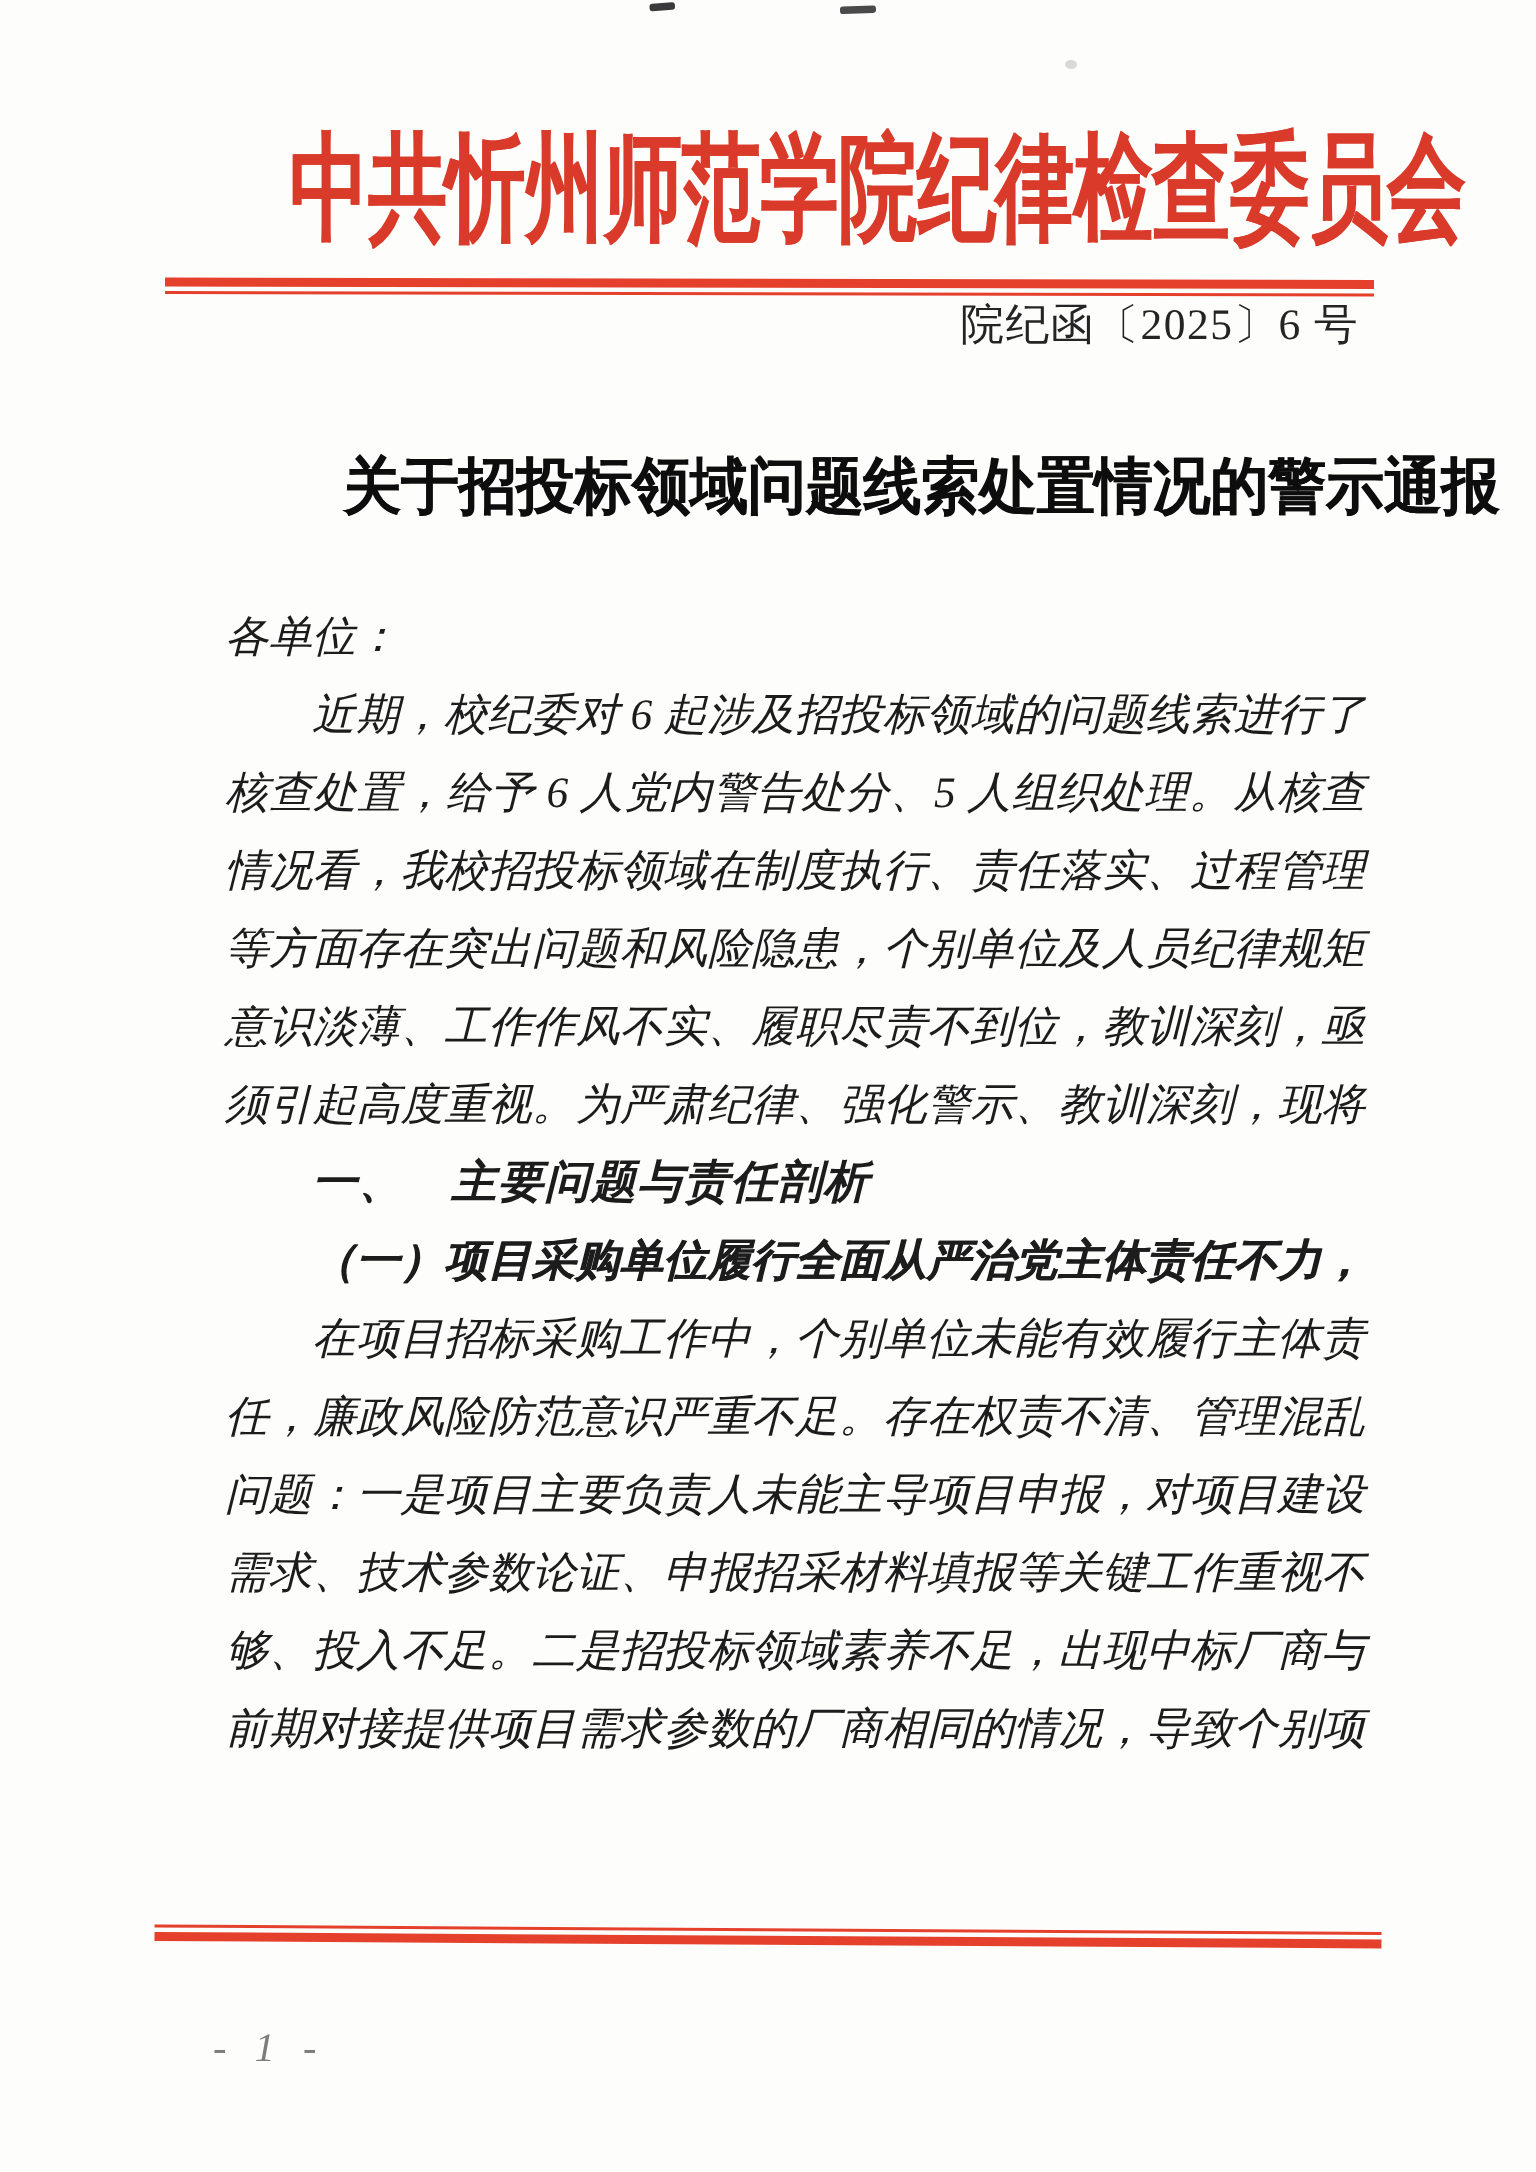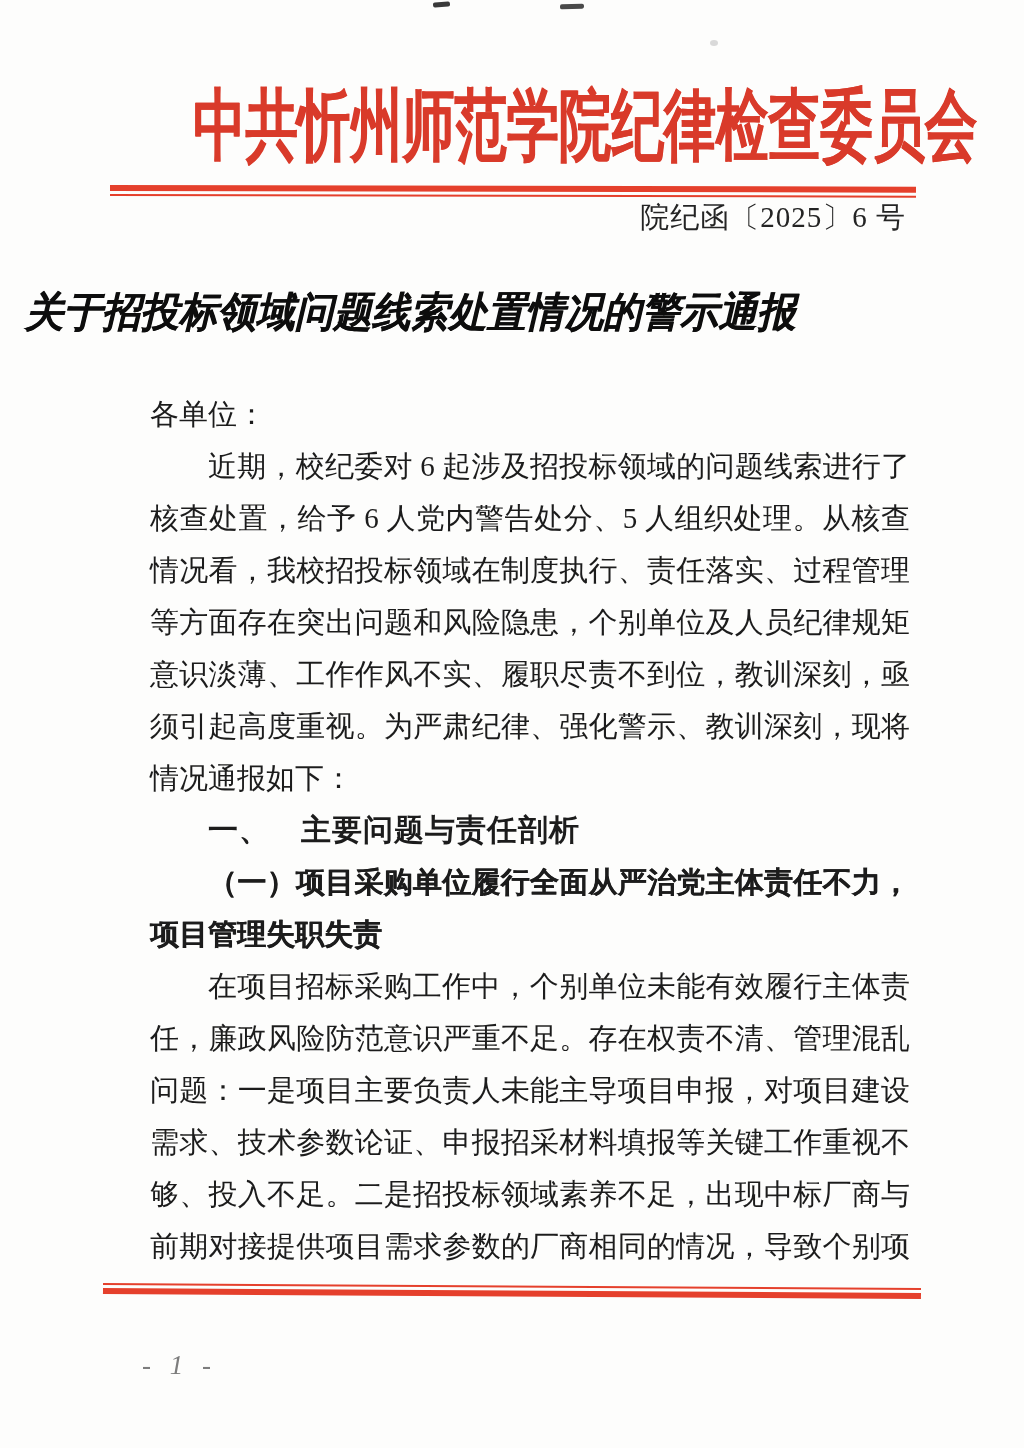--- a/index.html
+++ b/index.html
@@ -49,35 +49,35 @@
 
   .doc-number{
     position:absolute;right:118px;top:200px;
     font-size:29px;line-height:34px;
     color:#242424;
     letter-spacing:1px;
     text-align:center;
   }
 
   .doc-title-wrap{
-    position:absolute;left:0;right:0;top:286px;
-    text-align:left;white-space:nowrap;font-style:italic;
+    position:absolute;left:0;right:0;top:298px;
+    text-align:right;white-space:nowrap;
   }
   .doc-title{
     display:inline-block;
     font-size:41px;line-height:52px;
     font-weight:bold;color:#0d0d0d;
     transform:scaleX(0.94);
     transform-origin:50% 50%;
     text-shadow:0.6px 0 0 #0d0d0d;
   }
 
   
   .body-block{
-    position:absolute;left:150px;top:388px;width:760px;
+    position:absolute;left:150px;top:399px;width:760px;font-style:italic;
   }
   .line{
     height:52px;line-height:52px;
     font-size:29px;
     white-space:normal;
     overflow:visible;
   }
   .line.fill{
     text-align:justify;
     text-align-last:justify;
@@ -136,24 +136,22 @@
   </div>
 
   <div class="body-block">
       <div class="line plain">各单位：</div>
       <div class="line fill indent">近期，校纪委对 6 起涉及招投标领域的问题线索进行了</div>
       <div class="line fill">核查处置，给予 6 人党内警告处分、5 人组织处理。从核查</div>
       <div class="line fill">情况看，我校招投标领域在制度执行、责任落实、过程管理</div>
       <div class="line fill">等方面存在突出问题和风险隐患，个别单位及人员纪律规矩</div>
       <div class="line fill">意识淡薄、工作作风不实、履职尽责不到位，教训深刻，亟</div>
       <div class="line fill">须引起高度重视。为严肃纪律、强化警示、教训深刻，现将</div>
-      <div class="line plain">情况通报如下：</div>
       <div class="line h1 indent">一、　主要问题与责任剖析</div>
       <div class="line h2 fill indent">（一）项目采购单位履行全面从严治党主体责任不力，</div>
-      <div class="line h2 plain">项目管理失职失责</div>
       <div class="line fill indent">在项目招标采购工作中，个别单位未能有效履行主体责</div>
       <div class="line fill">任，廉政风险防范意识严重不足。存在权责不清、管理混乱</div>
       <div class="line fill">问题：一是项目主要负责人未能主导项目申报，对项目建设</div>
       <div class="line fill">需求、技术参数论证、申报招采材料填报等关键工作重视不</div>
       <div class="line fill">够、投入不足。二是招投标领域素养不足，出现中标厂商与</div>
       <div class="line fill">前期对接提供项目需求参数的厂商相同的情况，导致个别项</div>
     </div>
 
   <div class="rule-bottom">
     <div class="thin"></div>

